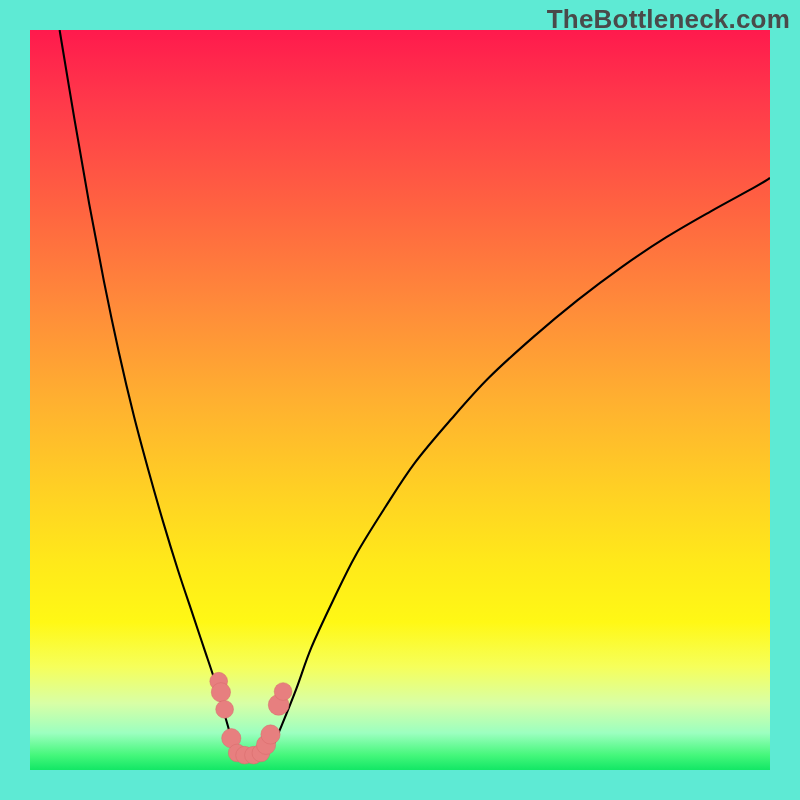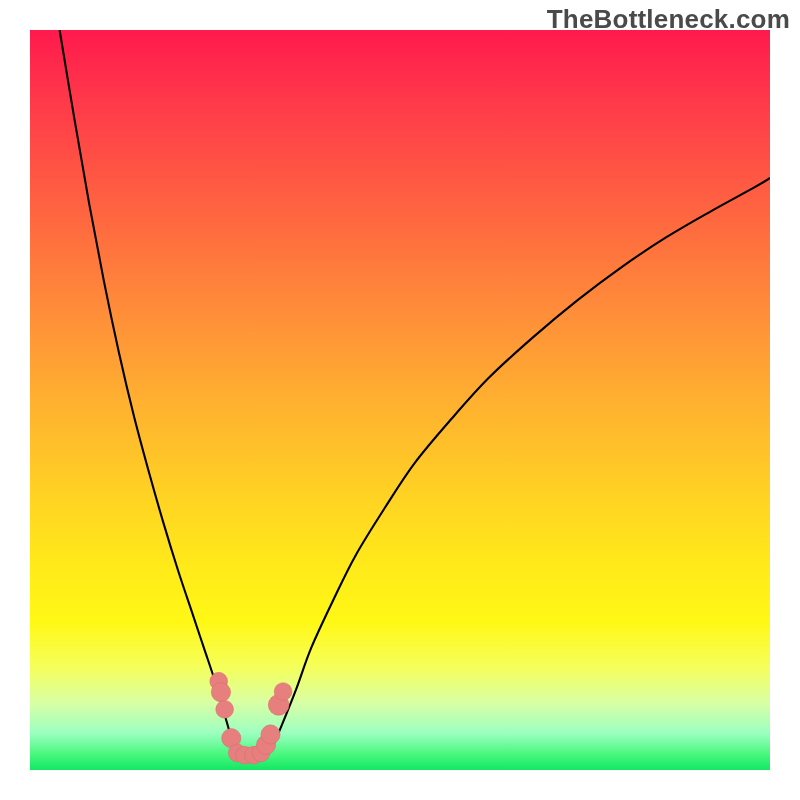--- a/index.html
+++ b/index.html
@@ -10,21 +10,21 @@
     background: #000;
     overflow: hidden;
     font-family: Arial, Helvetica, sans-serif;
   }
   .frame {
     position: absolute;
     top: 0;
     left: 0;
     width: 800px;
     height: 800px;
-    background: #ffffff;
+    background: #5eead4;
   }
   .plot {
     position: absolute;
     top: 30px;
     left: 30px;
     width: 740px;
     height: 740px;
     overflow: hidden;
   }
   .heat {

